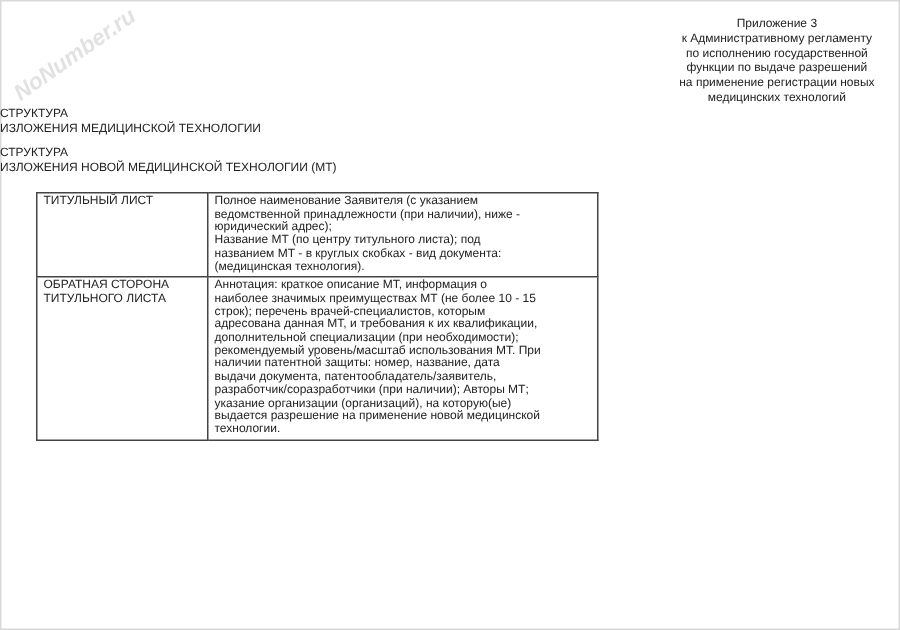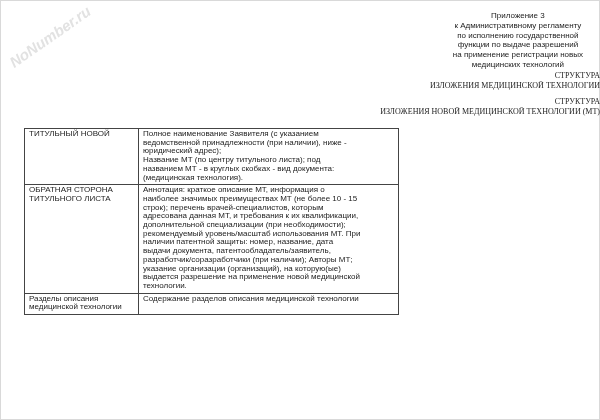--- a/index.html
+++ b/index.html
@@ -38,25 +38,24 @@
     right: 17px;
     text-align: center;
     font-size: 8px;
     line-height: 9.8px;
     white-space: pre-line;
   }
   .title {
     position: absolute;
     left: 0;
     width: 600px;
-    text-align: right;
+    text-align: left;
     font-size: 8px;
     line-height: 9.5px;
     white-space: pre-line;
-    font-family: Liberation Serif, serif;
   }
   .title-1 { top: 71px; }
   .title-2 { top: 97px; }
   .structure-table {
     position: absolute;
     left: 24px;
     top: 128px;
     width: 374px;
     border-collapse: collapse;
     table-layout: fixed;
@@ -93,21 +92,21 @@
   <div class="title title-2">СТРУКТУРА
 ИЗЛОЖЕНИЯ НОВОЙ МЕДИЦИНСКОЙ ТЕХНОЛОГИИ (МТ)</div>
 
   <table class="structure-table">
     <colgroup>
       <col class="col-term">
       <col class="col-desc">
     </colgroup>
     <tbody>
       <tr>
-        <td>ТИТУЛЬНЫЙ НОВОЙ</td>
+        <td>ТИТУЛЬНЫЙ ЛИСТ</td>
         <td>Полное наименование Заявителя (с указанием
 ведомственной принадлежности (при наличии), ниже -
 юридический адрес);
 Название МТ (по центру титульного листа); под
 названием МТ - в круглых скобках - вид документа:
 (медицинская технология).</td>
       </tr>
       <tr>
         <td>ОБРАТНАЯ СТОРОНА
 ТИТУЛЬНОГО ЛИСТА</td>
@@ -117,21 +116,16 @@
 адресована данная МТ, и требования к их квалификации,
 дополнительной специализации (при необходимости);
 рекомендуемый уровень/масштаб использования МТ. При
 наличии патентной защиты: номер, название, дата
 выдачи документа, патентообладатель/заявитель,
 разработчик/соразработчики (при наличии); Авторы МТ;
 указание организации (организаций), на которую(ые)
 выдается разрешение на применение новой медицинской
 технологии.</td>
       </tr>
-      <tr>
-        <td>Разделы описания
-медицинской технологии</td>
-        <td>Содержание разделов описания медицинской технологии</td>
-      </tr>
     </tbody>
   </table>
 
 </div>
 
 </body></html>

